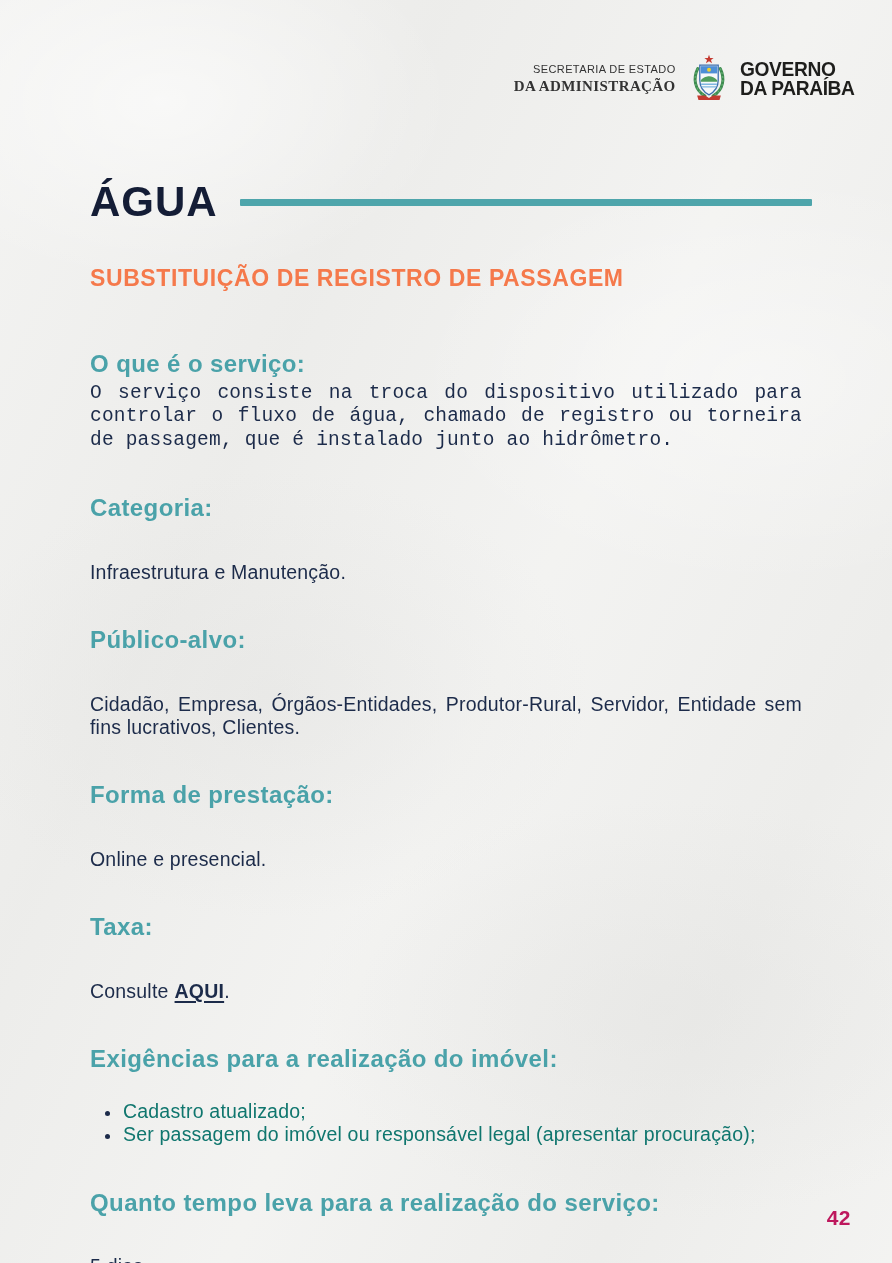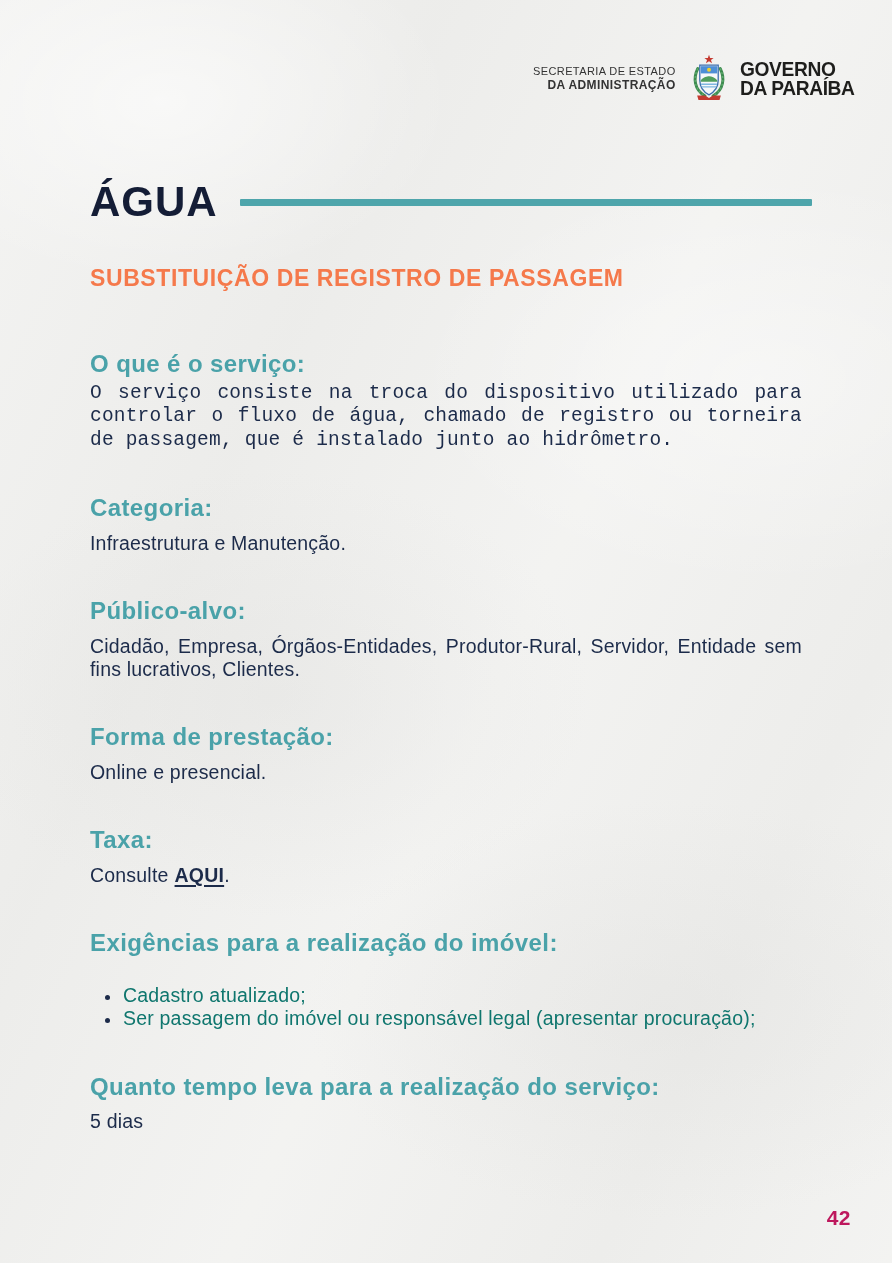--- a/index.html
+++ b/index.html
@@ -17,21 +17,21 @@
 
   
   .gov-header{
     position:absolute;top:54px;right:33px;
     display:flex;align-items:center;gap:11px;
   }
   .secretaria{
     text-align:right;color:#333;line-height:1.25;padding-right:2px;
   }
   .secretaria .l1{font-size:11px;letter-spacing:.4px;}
-  .secretaria .l2{font-size:12px;font-weight:bold;letter-spacing:.4px;}
+  .secretaria .l2{font-size:15px;font-weight:bold;letter-spacing:.4px;font-family:Liberation Serif, serif;}
   .crest{width:40px;height:50px;display:block;}
   .governo{
     color:#1e1e1c;font-weight:bold;font-size:20px;line-height:.95;
     letter-spacing:-.4px;transform:scaleX(.96);transform-origin:left center;
   }
 
   
   .main{position:absolute;left:90px;top:0;width:712px;}
 
   .title-row{
@@ -52,21 +52,21 @@
   .sec-heading{
     margin:0;font-size:24px;font-weight:800;letter-spacing:.4px;
     color:#4aa2a9;line-height:1.15;
   }
   .sec-body{
     margin:0;font-size:19.5px;color:#1c2b4a;line-height:1.2;letter-spacing:.2px;
   }
   .justify{text-align:justify;}
   .mt-first{margin-top:59px;}
   .mt-head{margin-top:42px;}
-  .mt-body{margin-top:10px;}
+  .mt-body{margin-top:39px;}
   .mt-body-tight{margin-top:4px;font-family:Liberation Mono, monospace;}
 
   .taxa-line .prefix{margin-right:6px;}
   .taxa-link{
     color:#1c2b4a;font-weight:800;text-decoration:underline;
     text-underline-offset:3px;text-decoration-thickness:2px;cursor:pointer;
   }
 
   ul.req-list{margin:27px 0 0 0;padding-left:31px;}
   ul.req-list li{

